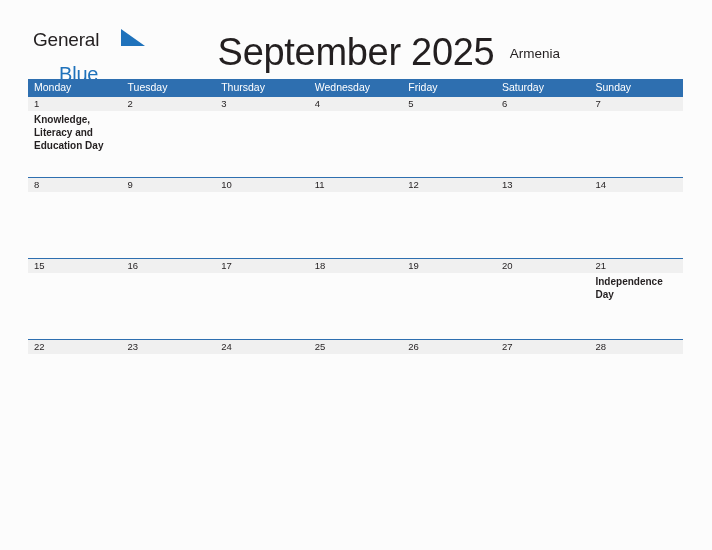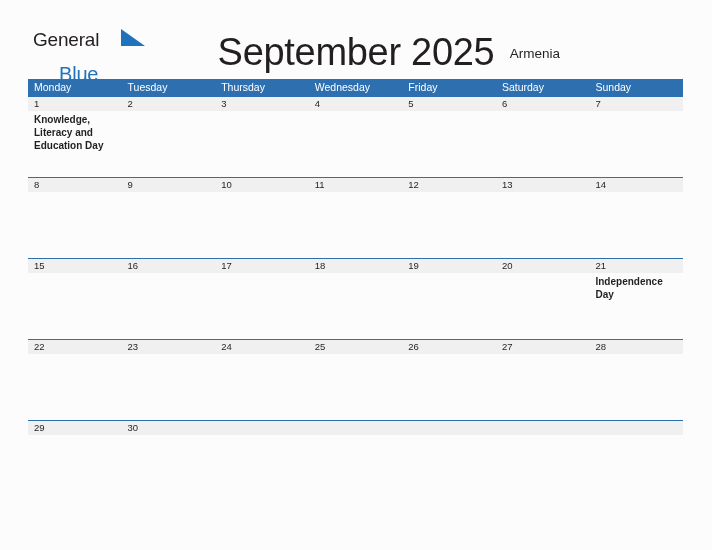--- a/index.html
+++ b/index.html
@@ -254,34 +254,14 @@
       <div class="event-cell"></div>
       <div class="event-cell"></div>
       <div class="event-cell"></div>
       <div class="event-cell"></div>
       <div class="event-cell"></div>
       <div class="event-cell"></div>
       <div class="event-cell"></div>
     </div>
   </div>
 
-  <div class="week-row h-last">
-    <div class="date-band">
-      <div class="date-num">29</div>
-      <div class="date-num">30</div>
-      <div class="date-num"></div>
-      <div class="date-num"></div>
-      <div class="date-num"></div>
-      <div class="date-num"></div>
-      <div class="date-num"></div>
-    </div>
-    <div class="event-row">
-      <div class="event-cell"></div>
-      <div class="event-cell"></div>
-      <div class="event-cell"></div>
-      <div class="event-cell"></div>
-      <div class="event-cell"></div>
-      <div class="event-cell"></div>
-      <div class="event-cell"></div>
-    </div>
-  </div>
 
 </div>
 
 </body></html>

